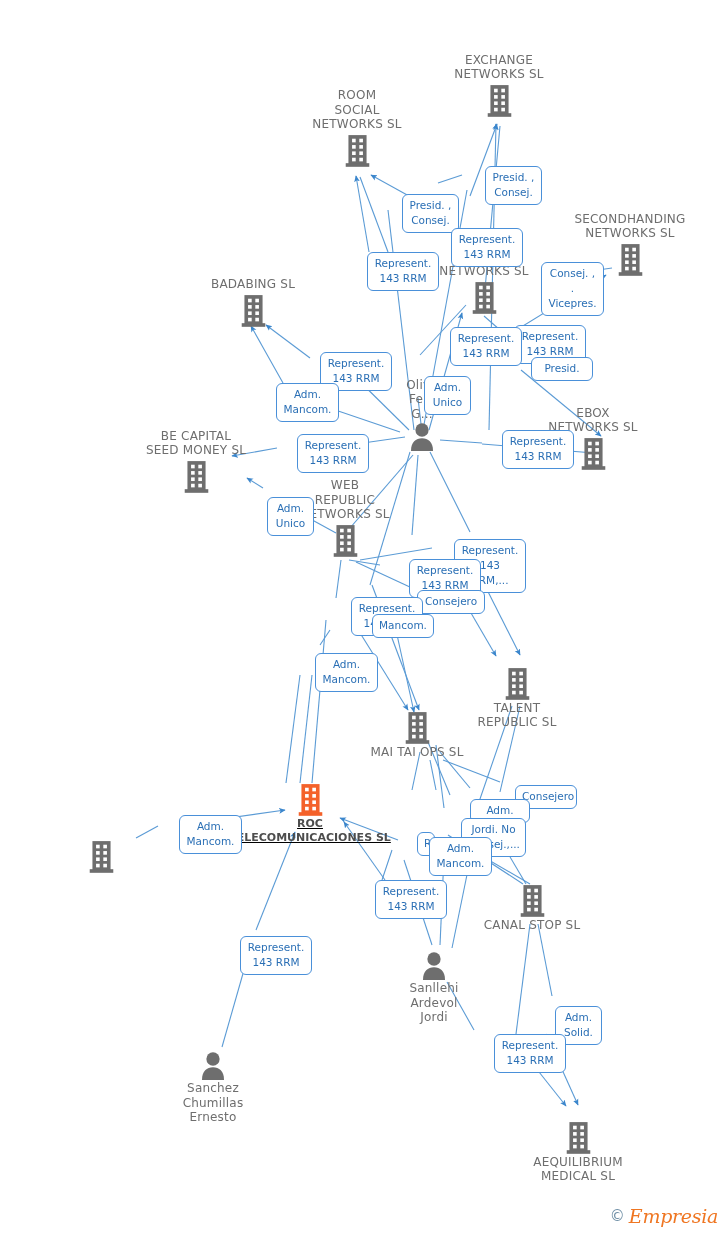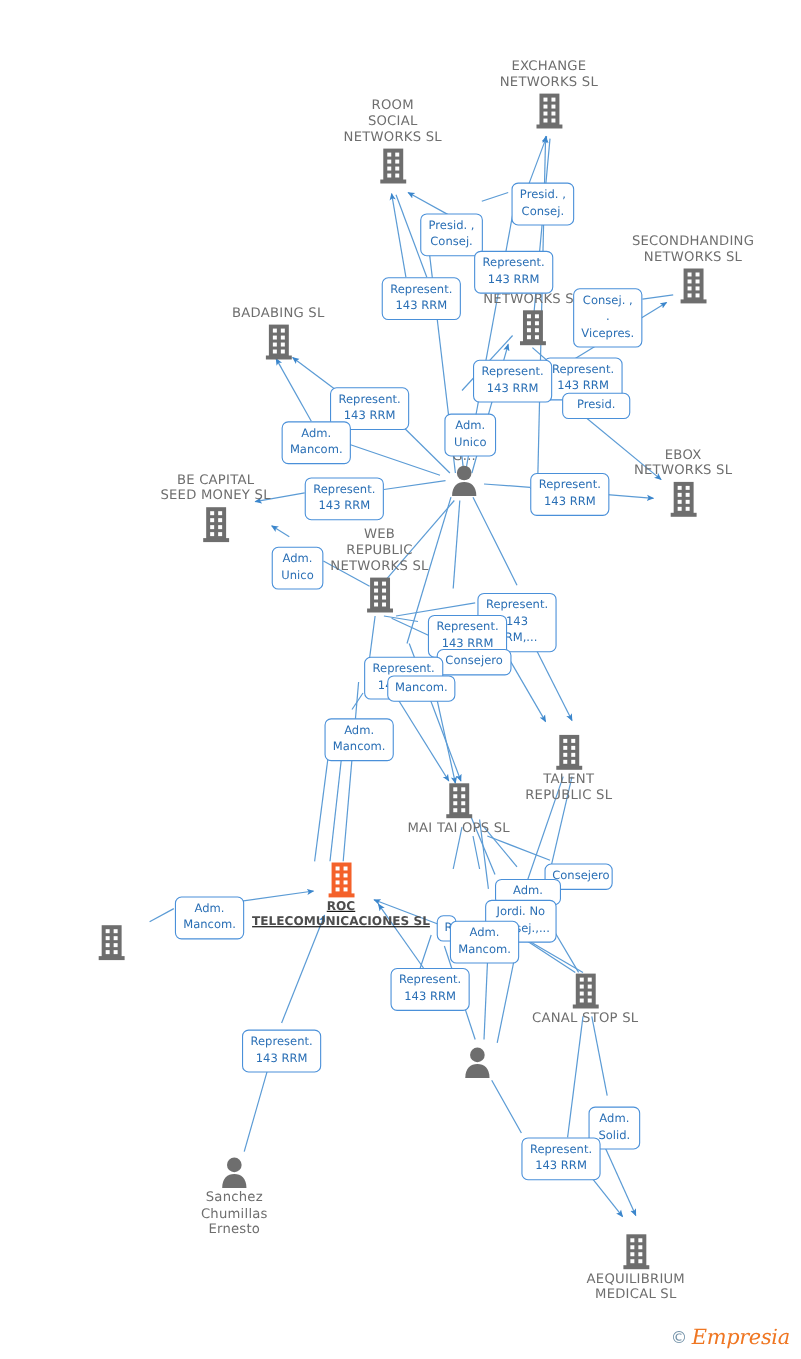--- a/index.html
+++ b/index.html
@@ -35,20 +35,21 @@
     border:1.3px solid #4a90d9;
     border-radius:6px;
     color:#2a6fb5;
     font-family:"DejaVu Sans", sans-serif;
     font-size:10.5px;
     line-height:15px;
     text-align:center;
     padding:3px 6px 4px 6px;
     white-space:pre-line;
     box-sizing:border-box;
+    margin-left:20px;
   }
 
   
   #watermark{
     position:absolute;right:10px;bottom:8px;
     display:flex;align-items:center;gap:4px;
   }
   #watermark .cmark{
     font-family:"DejaVu Sans", sans-serif;
     font-size:15px;color:#6f8fa6;
@@ -244,21 +245,21 @@
               <rect x="10" y="6" width="4" height="4"></rect>
               <rect x="18" y="6" width="4" height="4"></rect>
               <rect x="10" y="13" width="4" height="4"></rect>
               <rect x="18" y="13" width="4" height="4"></rect>
               <rect x="10" y="20" width="4" height="4"></rect>
               <rect x="18" y="20" width="4" height="4"></rect>
               <rect x="10" y="27" width="4" height="4"></rect>
               <rect x="18" y="27" width="4" height="4"></rect>
             </g>
           </svg></span></div>
-      <div class="node company cap-above" style="width: 150px; left: 546px; top: 405.5px;"><span class="caption">EBOX
+      <div class="node company cap-above" style="width: 150px; left: 518px; top: 405.5px;"><span class="caption">EBOX
 NETWORKS SL</span><span><svg class="glyph" width="29" height="35" viewBox="0 0 32 38">
             <rect x="6" y="2" width="20" height="32" fill="#6e6e6e"></rect>
             <rect x="3" y="33" width="26" height="4" fill="#6e6e6e"></rect>
             <g fill="#ffffff">
               <rect x="10" y="6" width="4" height="4"></rect>
               <rect x="18" y="6" width="4" height="4"></rect>
               <rect x="10" y="13" width="4" height="4"></rect>
               <rect x="18" y="13" width="4" height="4"></rect>
               <rect x="10" y="20" width="4" height="4"></rect>
               <rect x="18" y="20" width="4" height="4"></rect>
@@ -371,21 +372,23 @@
 MEDICAL  SL</span></div>
       <div class="node person cap-above" style="width: 120px; left: 362px; top: 377.5px;"><span class="caption">Oliva
 Fe...
 G...</span><span><svg class="glyph" width="28" height="30" viewBox="0 0 32 34">
             <circle cx="16" cy="9" r="7.6" fill="#6e6e6e"></circle>
             <path d="M3.4,33 C3.4,22.6 9,18.4 16,18.4 C23,18.4 28.6,22.6 28.6,33 Z" fill="#6e6e6e"></path>
           </svg></span></div>
       <div class="node person cap-below" style="width: 120px; left: 374px; top: 951px;"><span><svg class="glyph" width="28" height="30" viewBox="0 0 32 34">
             <circle cx="16" cy="9" r="7.6" fill="#6e6e6e"></circle>
             <path d="M3.4,33 C3.4,22.6 9,18.4 16,18.4 C23,18.4 28.6,22.6 28.6,33 Z" fill="#6e6e6e"></path>
-          </svg></span></div>
+          </svg></span><span class="caption">Sanllehi
+Ardevol
+Jordi</span></div>
       <div class="node person cap-below" style="width: 120px; left: 153px; top: 1051px;"><span><svg class="glyph" width="28" height="30" viewBox="0 0 32 34">
             <circle cx="16" cy="9" r="7.6" fill="#6e6e6e"></circle>
             <path d="M3.4,33 C3.4,22.6 9,18.4 16,18.4 C23,18.4 28.6,22.6 28.6,33 Z" fill="#6e6e6e"></path>
           </svg></span><span class="caption">Sanchez
 Chumillas
 Ernesto</span></div>
     </div>
 
   <div id="labels">
       <div class="elabel" style="left: 465px; top: 166px; width: 57px;">Presid. ,

